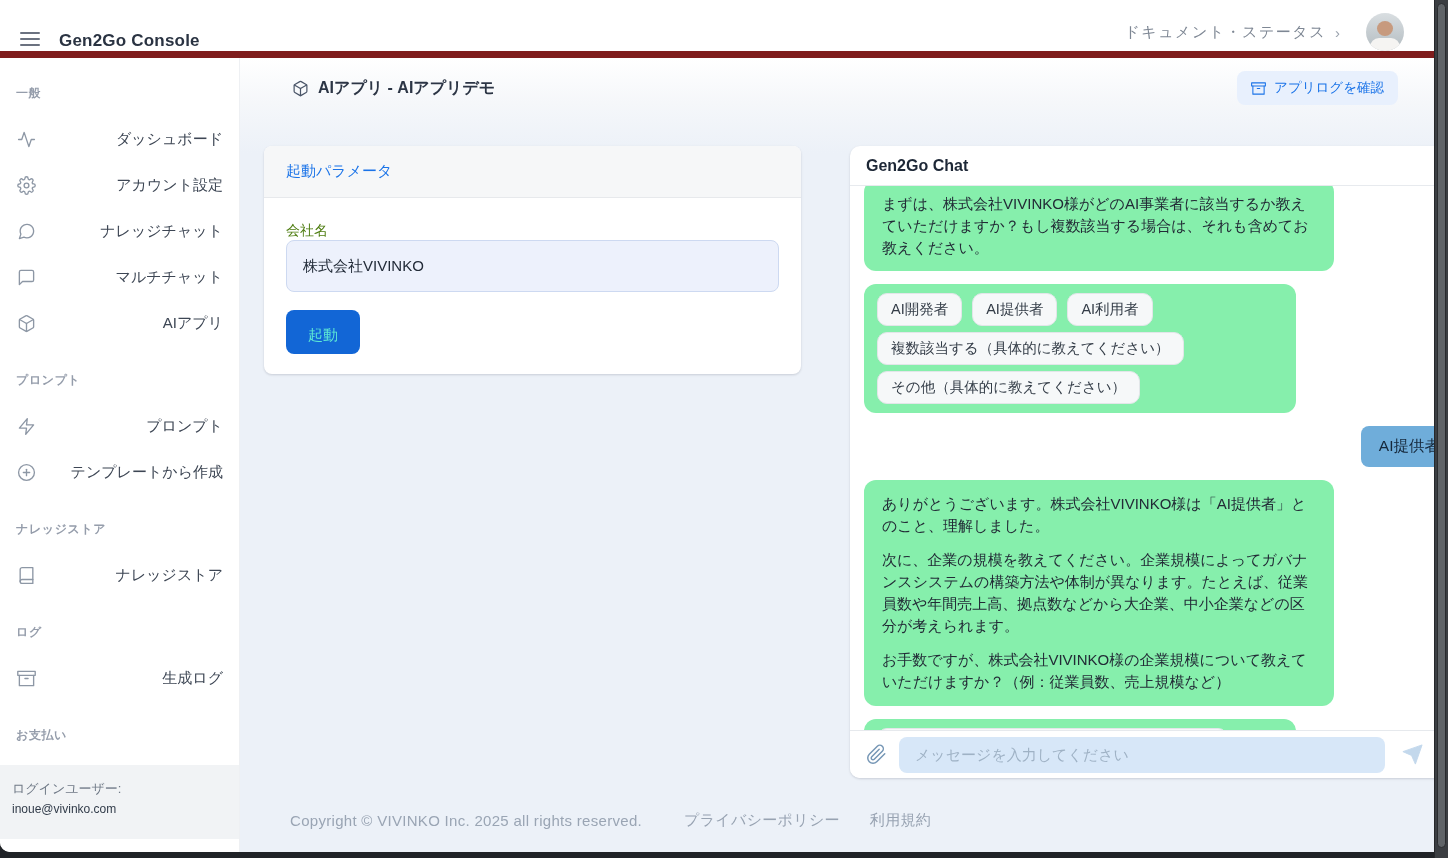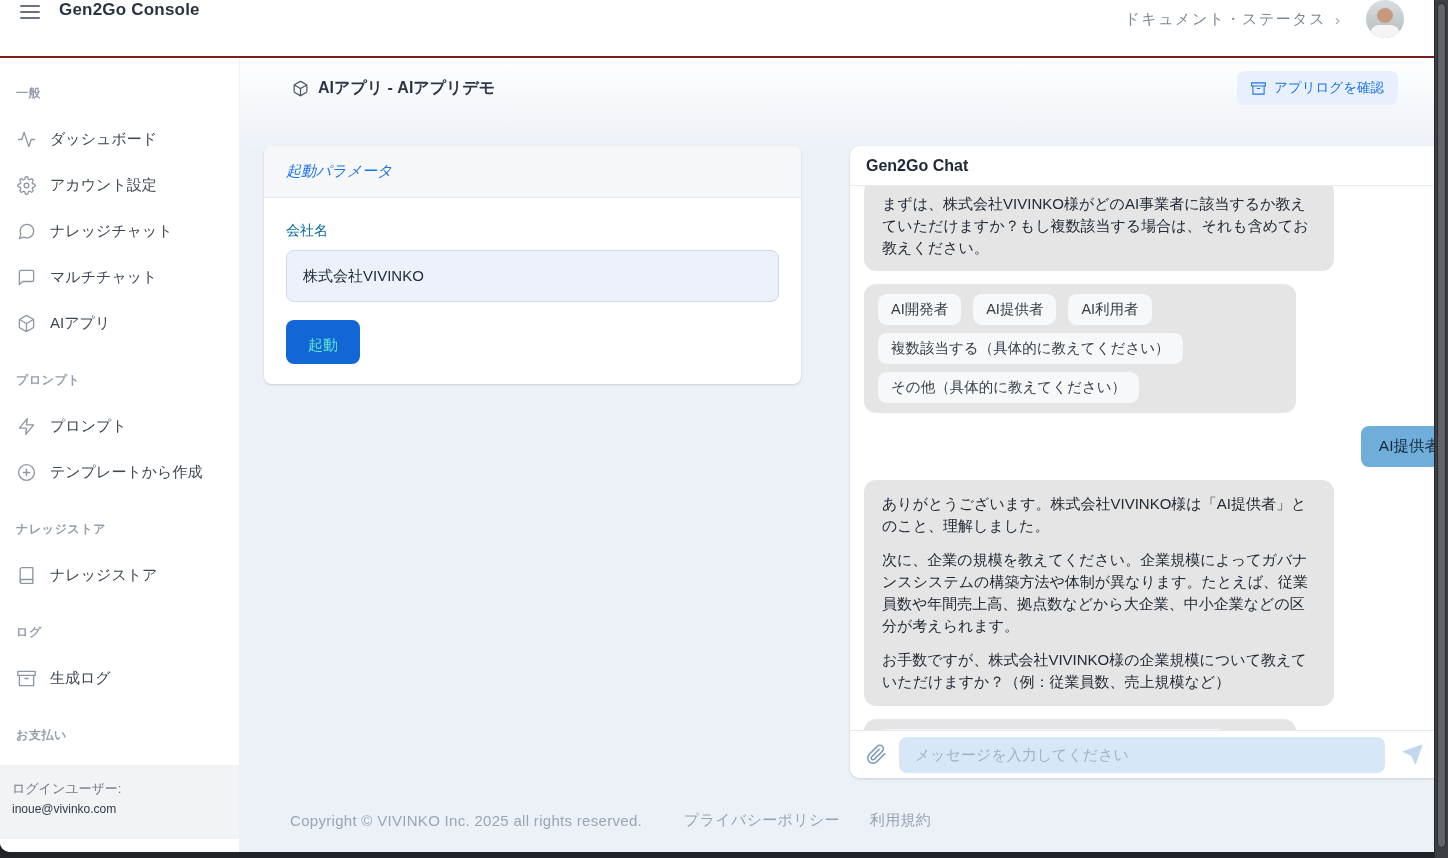--- a/index.html
+++ b/index.html
@@ -13,23 +13,23 @@
   .window {
     position:absolute; top:0; left:0;
     width:1448px; height:852px;
     background:#fff;
     overflow:hidden;
     border-bottom-left-radius:10px;
   }
   
   .topbar {
     height:58px; background:#fff;
-    display:flex; align-items:flex-start;
+    display:flex; align-items:flex-end;
     padding:0 16px 0 18px;
-    border-bottom:2px solid #7f1d1d;
+    border-bottom:7px solid #7f1d1d;
     position:relative; z-index:6;
   }
   .hamburger { width:24px; height:24px; color:#6b7280; cursor:pointer; }
   .brand { font-size:17px; font-weight:bold; color:#2a3342; margin-left:17px; letter-spacing:.2px; }
   .topbar-right { margin-left:auto; display:flex; align-items:center; padding-right:28px; }
   .doc-status { color:#7e8794; font-size:15px; letter-spacing:1.5px; cursor:pointer; }
   .doc-chevron { color:#9aa2ad; font-size:15px; margin:0 26px 0 9px; }
   .avatar {
     width:38px; height:38px; border-radius:50%;
     background:linear-gradient(180deg,#d9dee1 0%,#b3bcc1 100%);
@@ -43,21 +43,21 @@
   
   .sidebar { width:240px; flex-shrink:0; background:#fff; border-right:1px solid #eef0f3; position:relative; overflow:hidden; }
   .nav { padding-top:12px; }
   .nav-section-header {
     height:46px; display:flex; align-items:center; padding:0 16px;
     font-size:12px; font-weight:bold; color:#959dab; letter-spacing:.6px;
   }
   .nav-section-header:not(:first-child){ margin-top:11px; }
   .nav-item {
     height:46px; display:flex; align-items:center; padding:0 16px 0 17px;
-    color:#3d4654; font-size:15px; cursor:pointer;
+    color:#3d4654; font-size:15px; cursor:pointer;justify-content:space-between;
   }
   .nav-item .icon { width:19px; height:19px; color:#8d97a5; margin-right:14px; flex-shrink:0; }
   .icon svg { width:100%; height:100%; fill:none; stroke:currentColor; stroke-width:1.7; stroke-linecap:round; stroke-linejoin:round; display:block; }
   .hamburger svg { width:100%; height:100%; fill:none; stroke:currentColor; stroke-width:2; stroke-linecap:round; }
   .sidebar-footer {
     position:absolute; bottom:13px; left:0; width:240px; height:74px;
     background:#f1f3f5; padding:15px 12px 0 12px;
   }
   .sf-label { font-size:13px; color:#707a87; }
   .sf-email { font-size:12px; color:#323c4a; margin-top:4px; }
@@ -81,26 +81,26 @@
   .content-row { display:flex; align-items:flex-start; padding-left:24px; gap:49px; margin-top:28px; }
 
   
   .launch-card {
     width:537px; flex-shrink:0; background:#fff; border-radius:8px;
     box-shadow:0 1px 3px rgba(16,24,40,.10), 0 1px 2px rgba(16,24,40,.06);
   }
   .launch-header {
     background:#f6f7f8; border-bottom:1px solid #e7e9ec;
     border-radius:8px 8px 0 0; padding:16px 22px;
-    color:#1a73e8; font-size:15px;font-style:italic;
+    color:#1a73e8; font-size:15px;
   }
   .launch-body { padding:24px 22px 20px; }
-  .field-label { color:#0369a1; font-size:14px; }
+  .field-label { color:#4d7c0f; font-size:14px; }
   .company-input {
-    width:100%; height:52px; margin-top:10px;
+    width:100%; height:52px; 
     background:#edf1fc; border:1px solid #cdd9f1; border-radius:8px;
     padding:0 16px; font-size:15px; color:#222b38; font-family:inherit;
   }
   .launch-btn {
     margin-top:18px; background:#1266d6; color:#5eead4; border:none;
     border-radius:8px; padding:16px 22px; height:44px; font-size:15px;
     cursor:pointer; font-family:inherit;
   }
 
   
@@ -114,21 +114,21 @@
     height:40px; display:flex; align-items:center; padding:0 16px;
     font-size:16px; font-weight:bold; color:#1d2736;
     border-bottom:1px solid #e7eaee; flex-shrink:0;
   }
   .chat-messages { flex:1; overflow:hidden; padding:0 14px; }
   .chat-scroll { margin-top:-6px; }
   .msg-row { display:flex; margin-bottom:13px; }
   .msg-row.bot  { justify-content:flex-start; }
   .msg-row.user { justify-content:flex-end; margin-right:-4px; }
   .bubble {
-    background:#e5e5e5; border-radius:12px; padding:13px 18px;
+    background:#86efac; border-radius:12px; padding:13px 18px;
     font-size:15px; line-height:1.45; color:#222b36; max-width:470px;
   }
   .bubble.chips-bubble { width:432px; padding:9px 13px; }
   .bubble.user { background:#6fadda; color:#15273a; padding:9px 18px; border-radius:8px; font-size:15.5px; }
   .bubble p + p { margin-top:13px; }
   .chips { display:flex; flex-wrap:wrap; gap:6px 10px; }
   .chip {
     background:#f6f8f9; border:1px solid #e2e6e9; border-radius:10px;
     padding:5px 13px; font-size:14.5px; color:#333c47; white-space:nowrap; cursor:pointer;
   }

